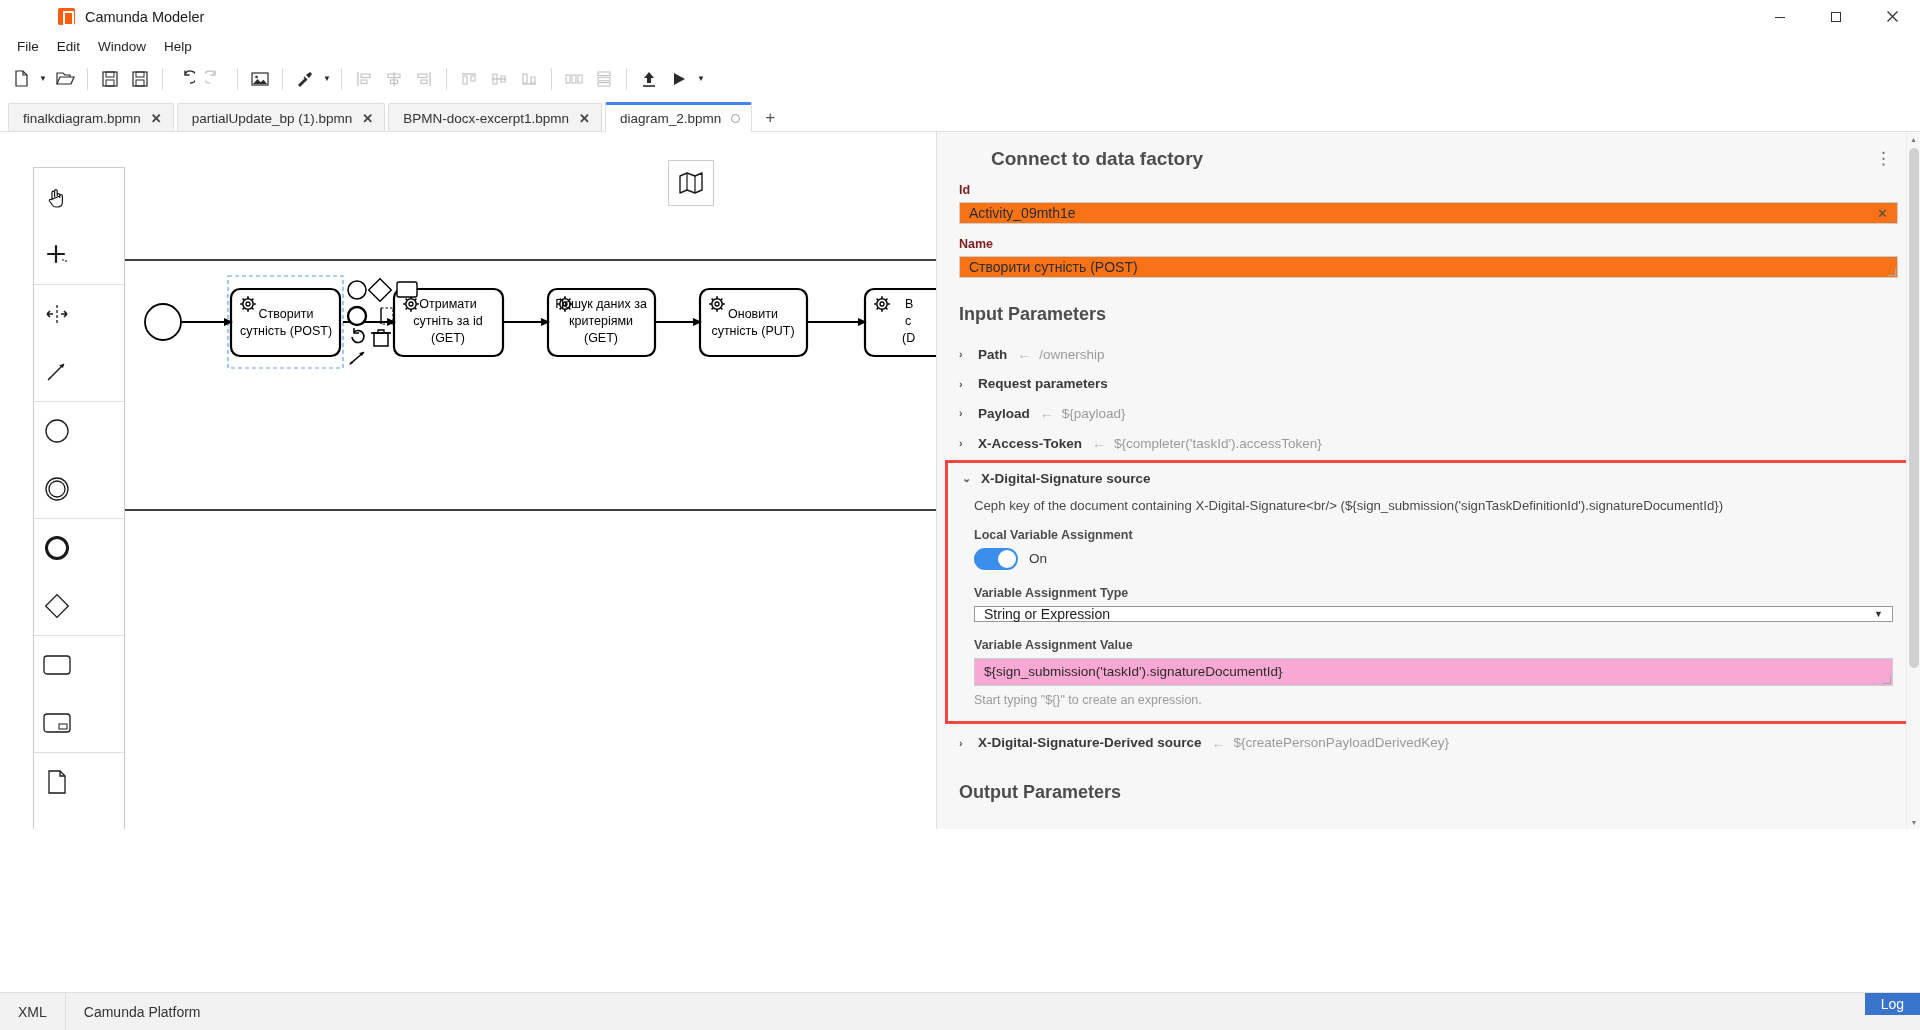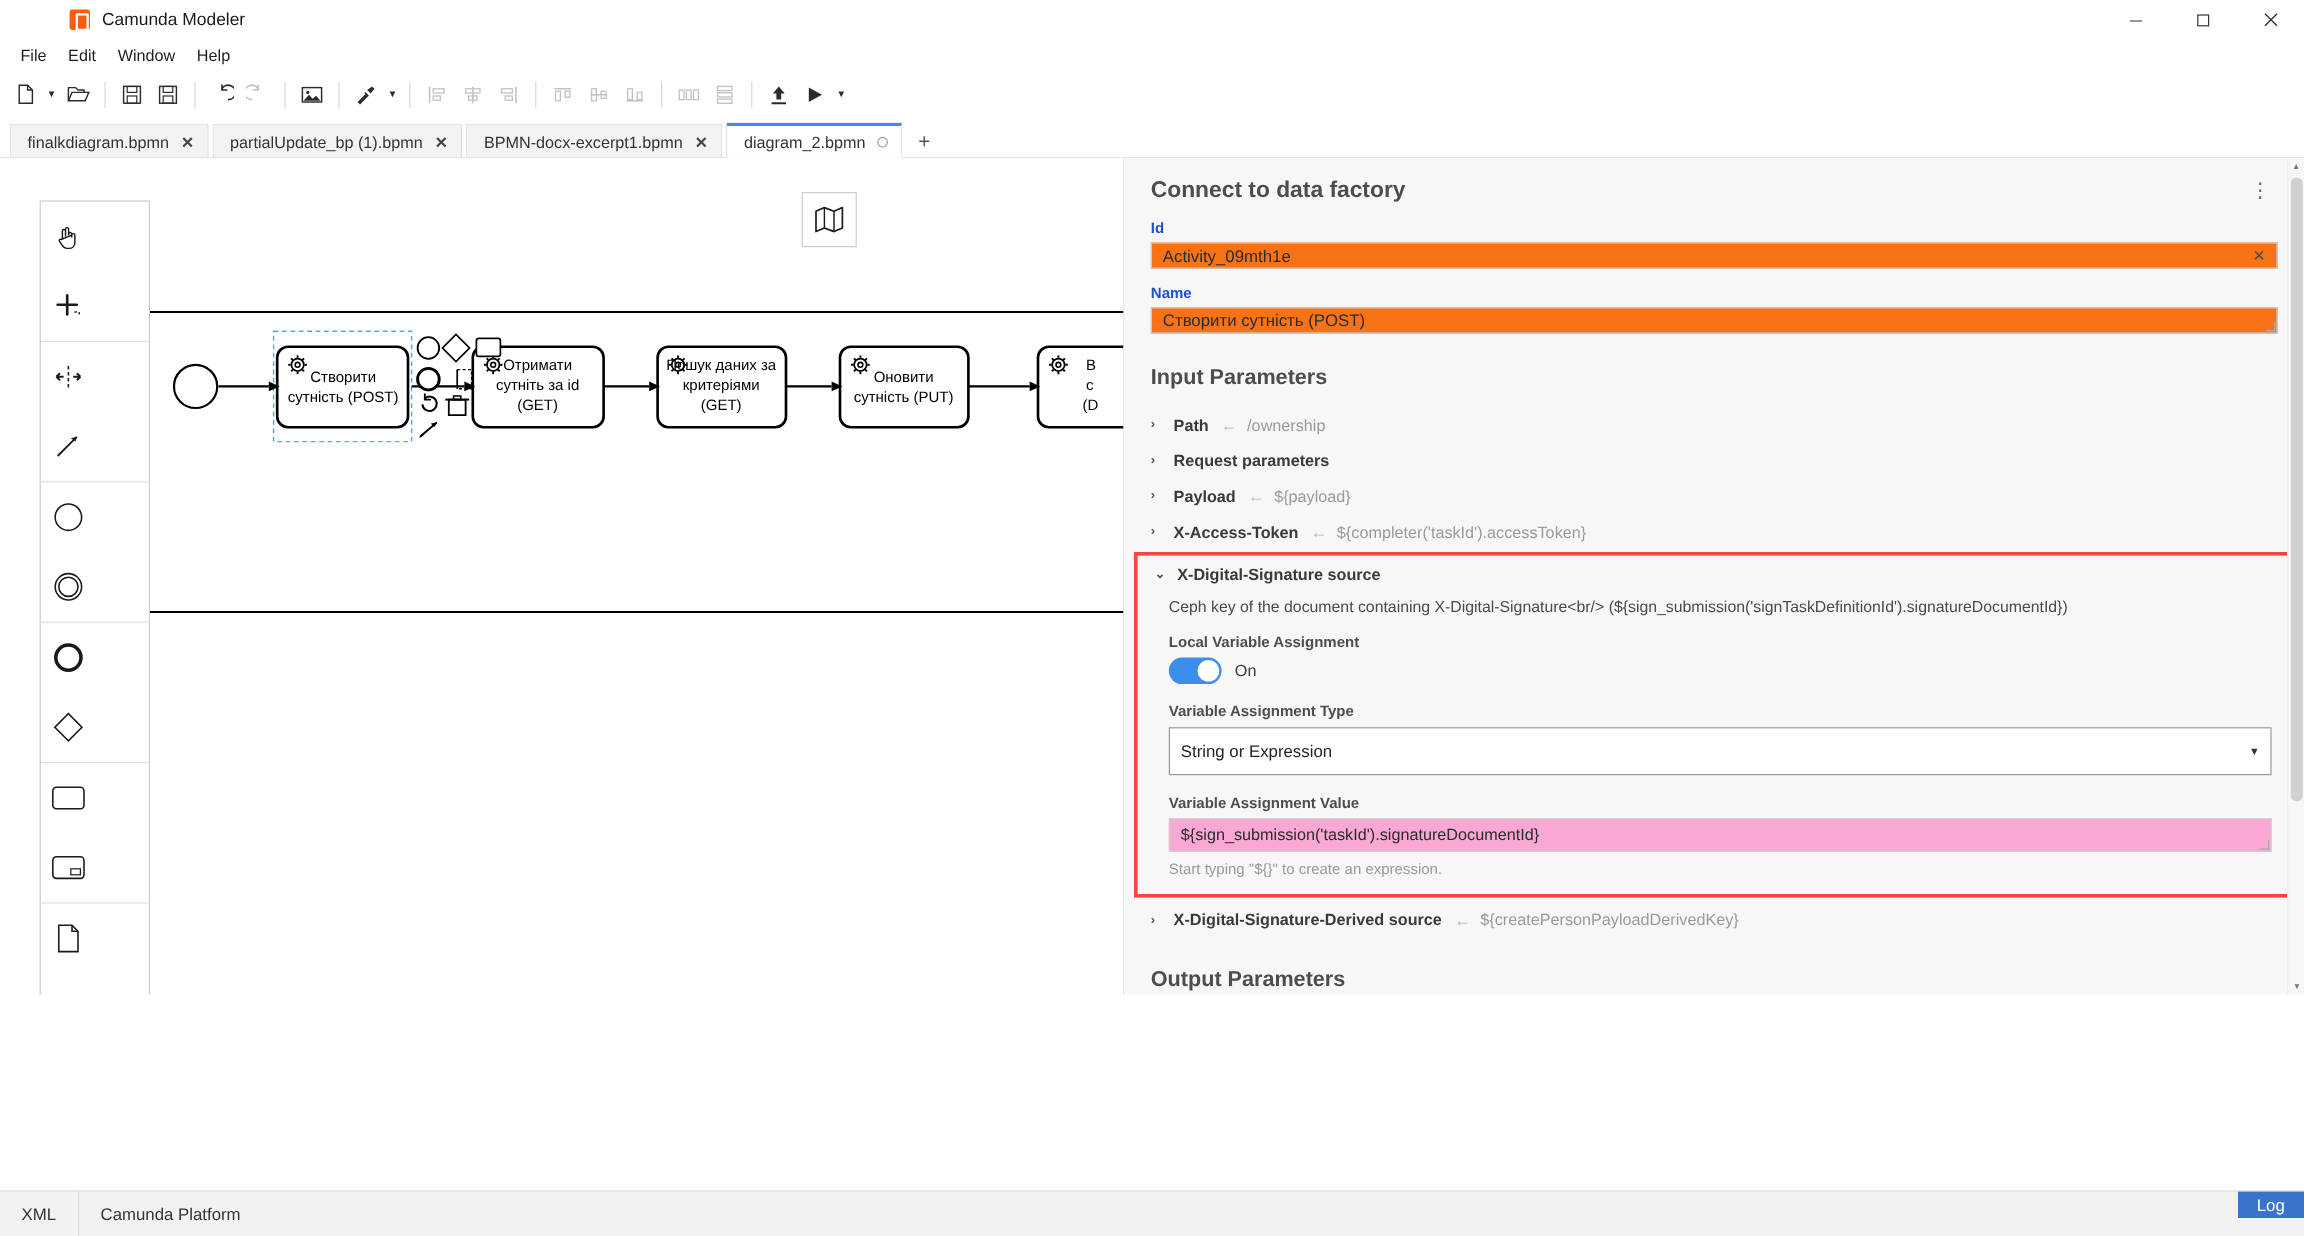--- a/index.html
+++ b/index.html
@@ -237,34 +237,35 @@
   .props-header {
     display: flex;
     align-items: center;
     justify-content: space-between;
     padding: 16px 22px 0 22px;
   }
   .props-title {
     font-size: 19px;
     font-weight: bold;
     color: #4d4d4d;
+    margin-left: 32px;
   }
   .props-menu-dots {
     color: #666;
     font-size: 17px;
     letter-spacing: 0;
     line-height: 0.6;
     padding: 4px 6px;
     cursor: default;
   }
   .field-block { padding: 0 22px; margin-top: 13px; }
   .field-label {
     font-size: 12.5px;
     font-weight: bold;
-    color: #1d4ed8;
+    color: #7f1d1d;
     margin-bottom: 5px;
   }
   .field-input {
     position: relative;
     height: 22px;
     border: 1px solid #cdcdcd;
     background: #f97316;
     display: flex;
     align-items: center;
     padding: 0 9px;
@@ -351,21 +352,21 @@
   .toggle::after {
     content: "";
     position: absolute;
     right: 2px; top: 2px;
     width: 18px; height: 18px;
     border-radius: 50%;
     background: #fff;
   }
   .toggle-text { font-size: 13.5px; color: #3a3a3a; }
   .select-box {
-    height: 40px;
+    height: 16px;
     border: 1px solid #9a9a9a;
     background: #fff;
     display: flex;
     align-items: center;
     justify-content: space-between;
     padding: 0 9px;
     font-size: 14px;
     color: #222;
     margin-bottom: 16px;
   }

